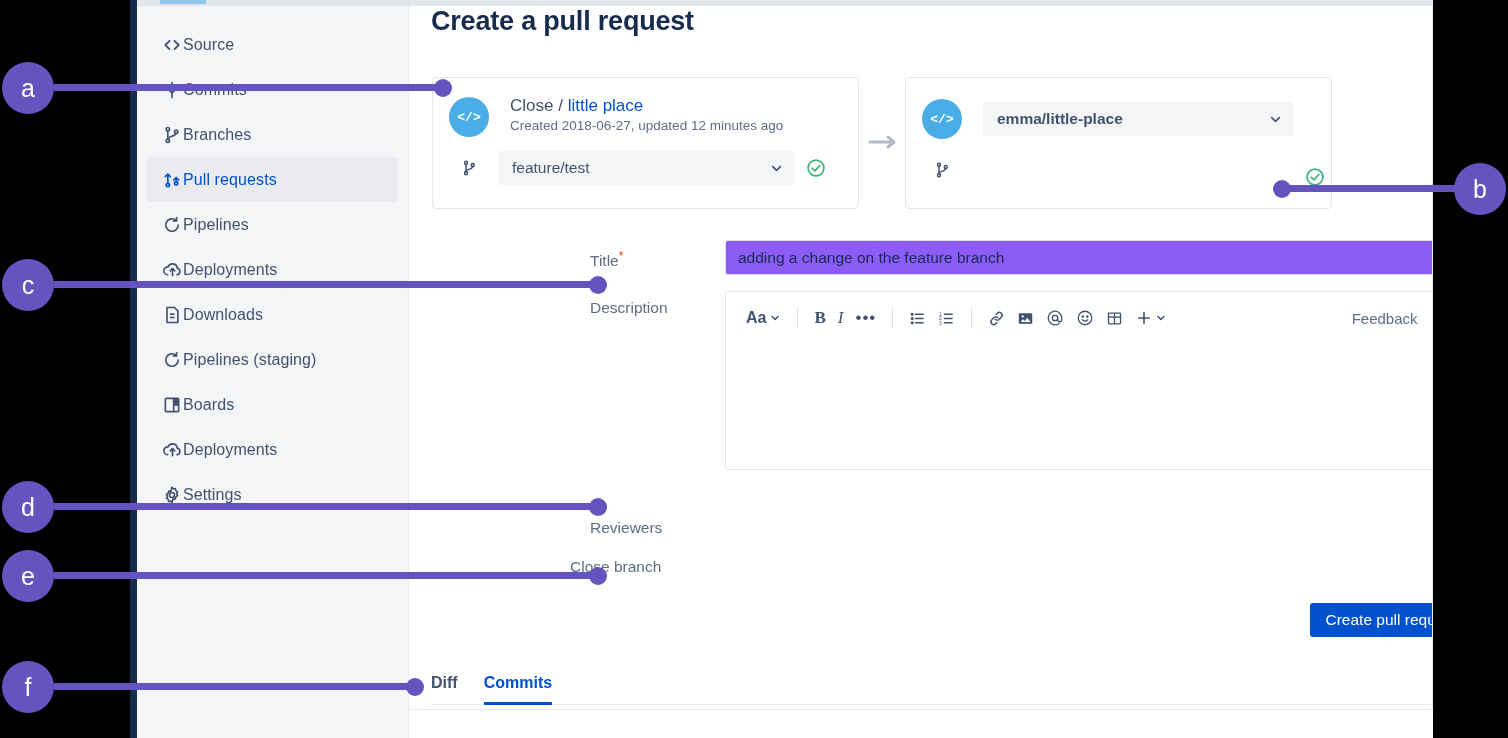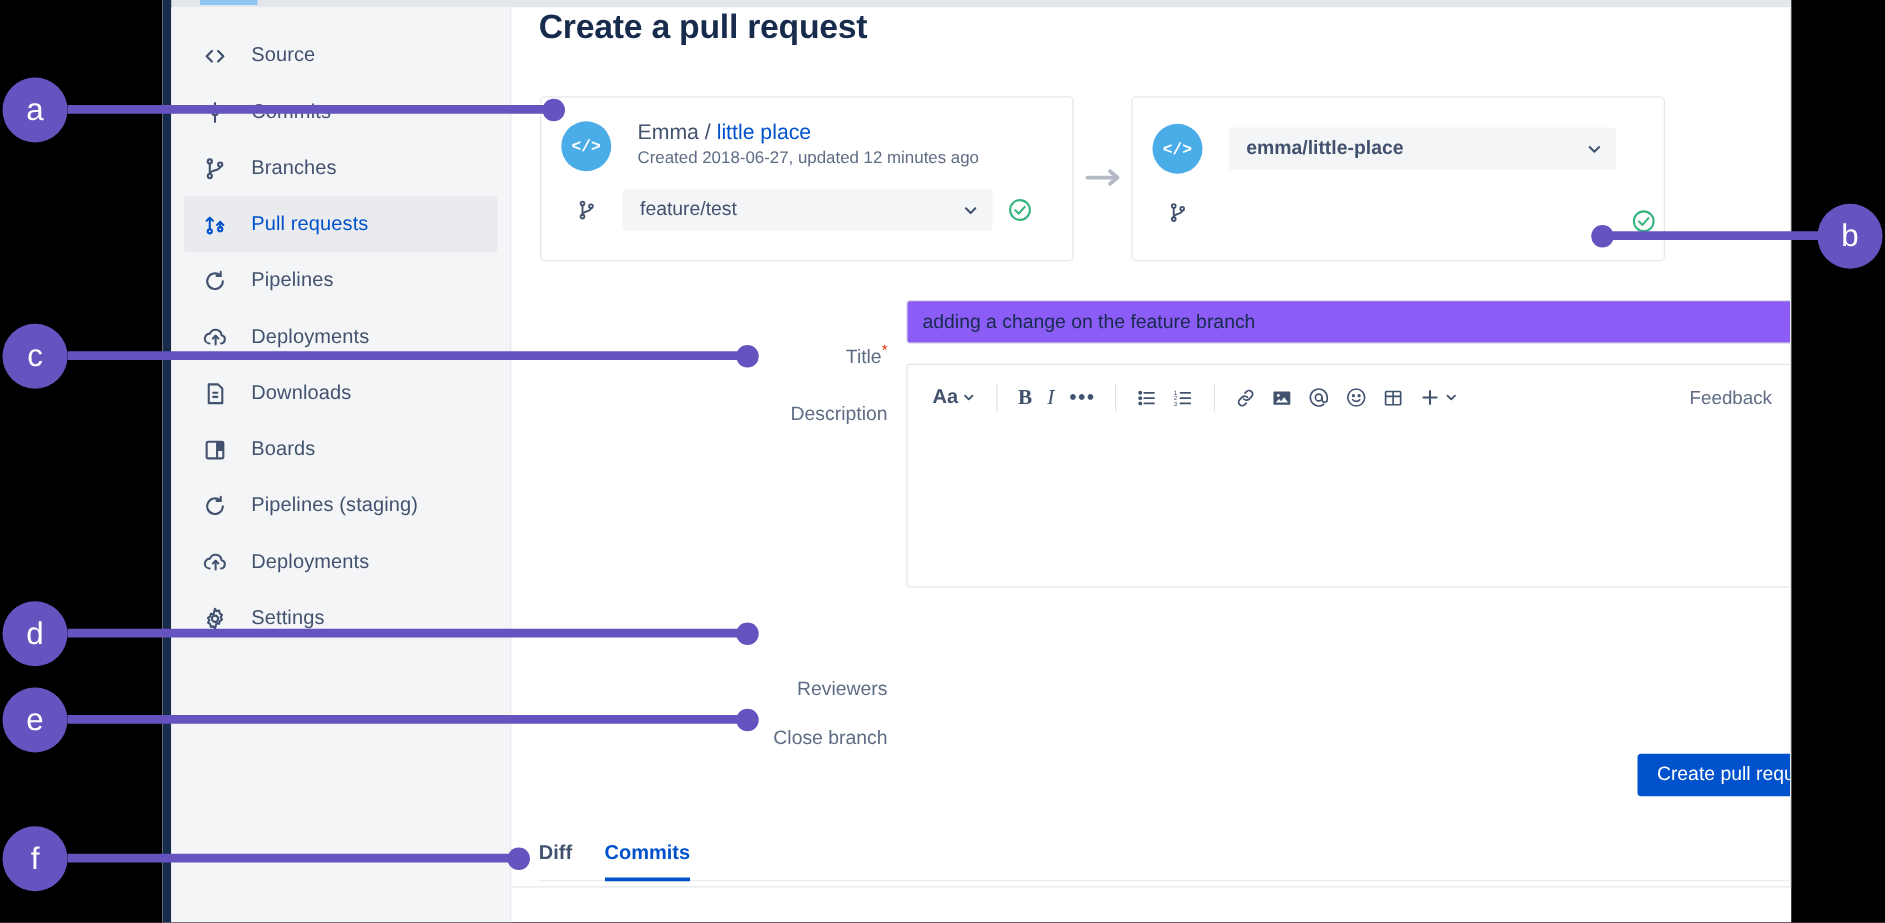--- a/index.html
+++ b/index.html
@@ -30,21 +30,21 @@
   }
 
   
   .sidebar {
     position: absolute; left: 7px; top: 6px; width: 272px; height: 732px;
     background: #f4f5f7;
     border-right: 1px solid #e8eaee;
   }
   .nav-group { padding-top: 16px; }
   .nav-item {
-    display: flex; align-items: center; gap: 18px;
+    display: flex; align-items: center; 
     height: 45px; margin: 0 10px; padding: 0 14px;
     border-radius: 3px; cursor: pointer;
   }
   .nav-item .ic { width: 22px; height: 22px; flex: 0 0 22px;
     display: flex; align-items: center; justify-content: center; color: #42526e; }
   .nav-item .lbl { font-size: 16px; color: #42526e; letter-spacing: .1px; white-space: nowrap; }
   .nav-item.active { background: #e9ebef; }
   .nav-item.active .ic { color: #0052cc; }
   .nav-item.active .lbl { color: #0052cc; }
 
@@ -85,23 +85,22 @@
     border-radius: 3px; display: flex; align-items: center;
     padding: 0 10px 0 14px; cursor: pointer;
   }
   .sel .val { font-size: 15.5px; color: #42526e; flex: 1; white-space: nowrap; }
   .sel .chev { color: #42526e; display: flex; align-items: center; }
   .check-ok { position: absolute; width: 20px; height: 20px; }
   .arrow-mid { position: absolute; left: 458px; top: 128px; color: #b3bac5; }
 
   
   .flabel {
-    position: absolute; text-align: right; font-size: 15.5px; color: #5e6c84;
+    position: absolute; text-align: left; font-size: 15.5px; color: #5e6c84;
     white-space: nowrap;
-    margin-top: 24px;
   }
   .req { color: #de350b; font-size: 12px; vertical-align: super; }
   .title-input {
     position: absolute; left: 315px; top: 234px; width: 737px; height: 35px;
     background: #8b5cf6; border: 1px solid #dfe1e6; border-radius: 3px;
     display: flex; align-items: center; padding: 0 6px 0 12px;
   }
   .title-input .tv { flex: 1; font-size: 15.5px; color: #172b4d; white-space: nowrap; }
 
   .editor {
@@ -241,41 +240,41 @@
                 <path d="M6 3h9l4 4v14H6z"></path>
                 <line x1="9.5" y1="11" x2="15" y2="11"></line>
                 <line x1="9.5" y1="15" x2="15" y2="15"></line>
               </svg>
           </span>
           <span class="lbl">Downloads</span>
         </div>
 
         <div class="nav-item">
           <span class="ic">
+            <svg width="20" height="20" viewBox="0 0 24 24" fill="none" stroke="currentColor" stroke-width="2" stroke-linecap="round">
+                <path d="M19.5 12a7.5 7.5 0 1 1-2.6-5.7"></path>
+                <polyline points="17.5 3 17.5 7 13.5 7"></polyline>
+              </svg>
+          </span>
+          <span class="lbl">Pipelines (staging)</span>
+        </div>
+
+        <div class="nav-item">
+          <span class="ic">
             <svg width="20" height="20" viewBox="0 0 24 24" fill="none" stroke="currentColor" stroke-width="2">
                 <rect x="4" y="4" width="16" height="16" rx="1.5"></rect>
                 <path d="M14 4v16"></path>
                 <path d="M14 4h6v9h-6z" fill="currentColor" stroke="none"></path>
               </svg>
           </span>
           <span class="lbl">Boards</span>
         </div>
 
         <div class="nav-item">
           <span class="ic">
-            <svg width="20" height="20" viewBox="0 0 24 24" fill="none" stroke="currentColor" stroke-width="2" stroke-linecap="round">
-                <path d="M19.5 12a7.5 7.5 0 1 1-2.6-5.7"></path>
-                <polyline points="17.5 3 17.5 7 13.5 7"></polyline>
-              </svg>
-          </span>
-          <span class="lbl">Pipelines (staging)</span>
-        </div>
-
-        <div class="nav-item">
-          <span class="ic">
             <svg width="21" height="21" viewBox="0 0 24 24" fill="none" stroke="currentColor" stroke-width="1.9" stroke-linecap="round" stroke-linejoin="round">
                 <path d="M6.5 18A4.5 4.5 0 0 1 6.8 9a5.5 5.5 0 0 1 10.6 1.5A3.8 3.8 0 0 1 17 18"></path>
                 <polyline points="9.5 13.5 12 11 14.5 13.5"></polyline>
                 <line x1="12" y1="11" x2="12" y2="19"></line>
               </svg>
           </span>
           <span class="lbl">Deployments</span>
         </div>
 
         <div class="nav-item">
@@ -291,21 +290,21 @@
       </div>
     </nav>
 
     <main class="main">
 
       <h1 class="page-title">Create a pull request</h1>
 
       <section class="src-card">
         <div class="repo-avatar" style="left:16px; top:19px;">&lt;/&gt;</div>
         <div class="repo-name" style="left:77px; top:18px;">
-          <span>Emma</span>
+          <span>Close</span>
           <span>/</span>
           <span class="link">little place</span>
         </div>
         <div class="repo-sub" style="left:77px; top:40px;">Created 2018-06-27, updated 12 minutes ago</div>
 
         <span class="branch-icon" style="left:25px; top:78px;">
           <svg width="18" height="20" viewBox="0 0 24 24" fill="none" stroke="currentColor" stroke-width="2" stroke-linecap="round">
               <circle cx="8" cy="5" r="2"></circle>
               <circle cx="8" cy="19" r="2"></circle>
               <circle cx="17" cy="8" r="2"></circle>

